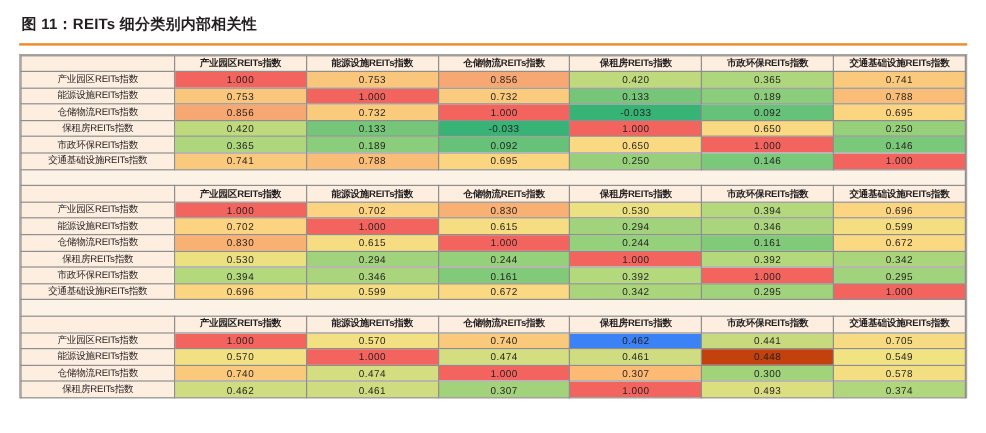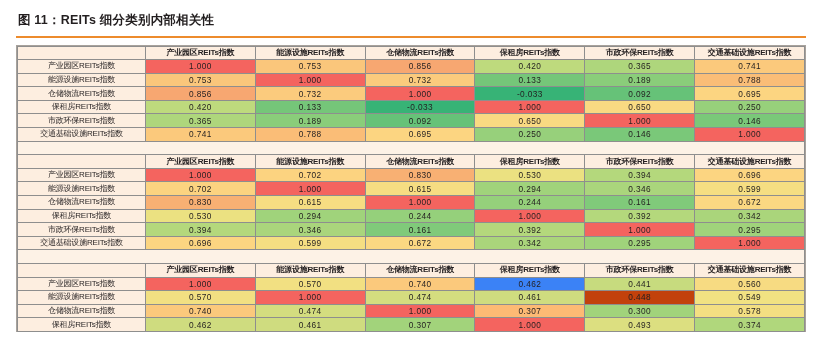--- a/index.html
+++ b/index.html
@@ -276,21 +276,21 @@
             <th>市政环保REITs指数</th>
             <th>交通基础设施REITs指数</th>
           </tr>
           <tr>
             <td class="rowlabel">产业园区REITs指数</td>
             <td class="val" style="background: rgb(244, 100, 95);">1.000</td>
             <td class="val" style="background: rgb(242, 224, 130);">0.570</td>
             <td class="val" style="background: rgb(251, 201, 124);">0.740</td>
             <td class="val" style="background: #3b82f6;">0.462</td>
             <td class="val" style="background: rgb(199, 219, 126);">0.441</td>
-            <td class="val" style="background: rgb(247, 219, 130);">0.560</td>
+            <td class="val" style="background: rgb(247, 219, 130);">0.705</td>
           </tr>
           <tr>
             <td class="rowlabel">能源设施REITs指数</td>
             <td class="val" style="background: rgb(242, 224, 130);">0.570</td>
             <td class="val" style="background: rgb(244, 100, 95);">1.000</td>
             <td class="val" style="background: rgb(212, 221, 127);">0.474</td>
             <td class="val" style="background: rgb(207, 220, 127);">0.461</td>
             <td class="val" style="background: #c2410c;">0.448</td>
             <td class="val" style="background: rgb(241, 226, 130);">0.549</td>
           </tr>

